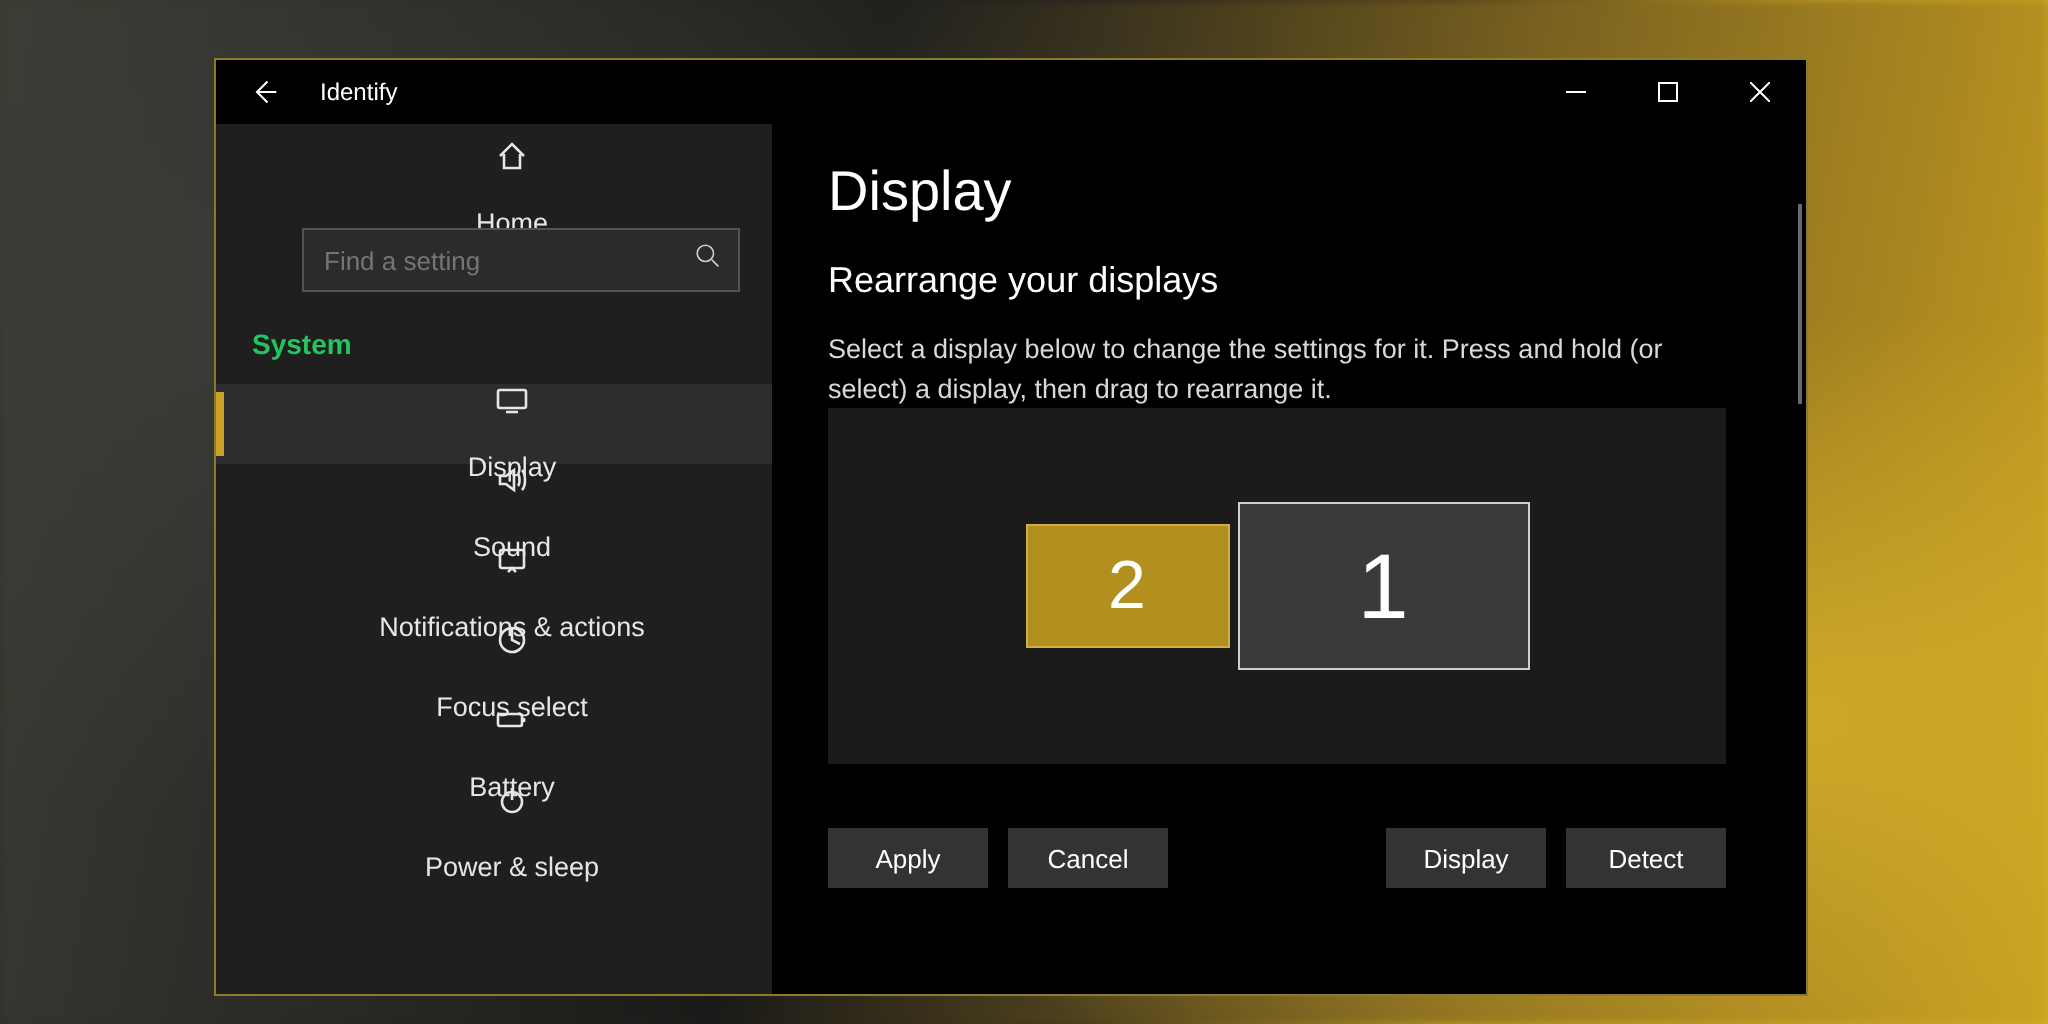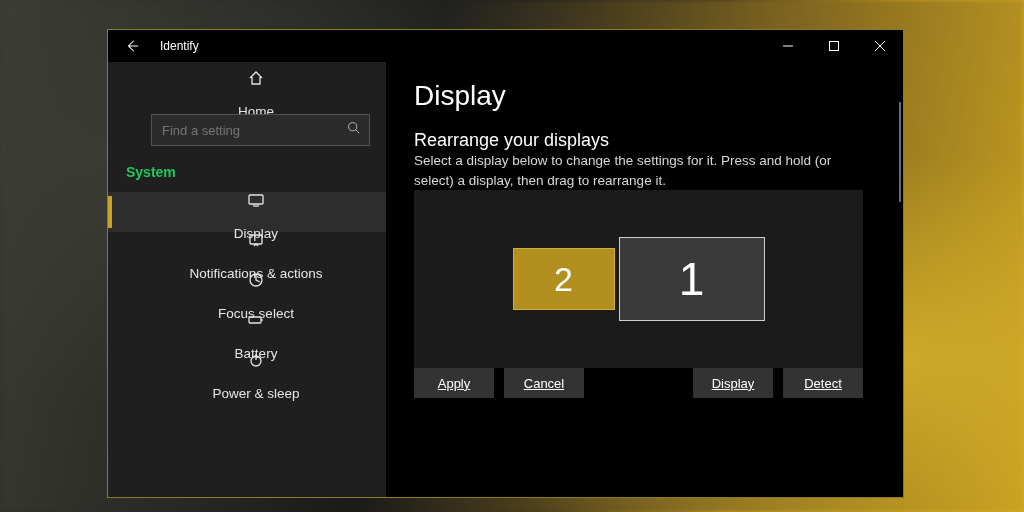--- a/index.html
+++ b/index.html
@@ -96,21 +96,21 @@
   }
   .nav-icon { width: 16px; height: 16px; display: flex; align-items: center; justify-content: center; color: #e6e6e6; }
   .nav-icon svg { width: 16px; height: 16px; stroke: currentColor; fill: none; stroke-width: 1.3; }
 
   .main {
     flex: 1; background: #000; padding: 18px 28px 0 28px;
     display: flex; flex-direction: column;
     position: relative;
   }
   .page-title { font-size: 28px; font-weight: 400; color: #fff; margin-bottom: 18px; }
-  .section-title { font-size: 18px; font-weight: 400; color: #fff; }
+  .section-title { font-size: 18px; font-weight: 400; color: #fff; margin-bottom: 14px; }
   .section-desc { font-size: 13.5px; color: #d8d8d8; line-height: 1.45; max-width: 450px; }
 
   .display-area {
     background: #1b1b1b;
     height: 178px;
     display: flex; align-items: center; justify-content: center;
     gap: 0;
     margin-right: 12px;
   }
   .monitor {
@@ -126,24 +126,23 @@
     margin-right: 4px;
   }
   .monitor.m1 {
     width: 146px; height: 84px;
     background: #3a3a3a;
     border: 1px solid #cfcfcf;
     font-size: 46px;
   }
 
   .btn-row {
-    margin-top: 0;
+    margin-top: 32px;
     display: flex; gap: 10px;
     margin-right: 12px;
-    text-decoration: underline;
   }
   .btn {
     height: 30px;
     background: #333333;
     border: none;
     color: #fff;
     font-size: 13px;
     padding: 0 14px;
     min-width: 80px;
   }
@@ -217,20 +216,28 @@
               <svg viewBox="0 0 16 16">
                 <rect x="1" y="3" width="14" height="9" rx="1"></rect>
                 <path d="M5 14 H11"></path>
               </svg>
             </span>
           <span>Display</span>
         </div>
         <div class="nav-item">
           <span class="nav-icon">
               <svg viewBox="0 0 16 16">
+                <path d="M2 6v4h3l4 3V3L5 6H2zM11 5c1 1 1 5 0 6M13 3c2 2 2 8 0 10"></path>
+              </svg>
+            </span>
+          <span>Sound</span>
+        </div>
+        <div class="nav-item">
+          <span class="nav-icon">
+              <svg viewBox="0 0 16 16">
                 <rect x="2" y="3" width="12" height="9" rx="1"></rect>
                 <path d="M6 14 L8 12 L10 14"></path>
               </svg>
             </span>
           <span>Notifications &amp; actions</span>
         </div>
         <div class="nav-item">
           <span class="nav-icon">
               <svg viewBox="0 0 16 16">
                 <path d="M8 2a6 6 0 1 0 0 12A6 6 0 0 0 8 2zM8 2v6l4 2"></path>

